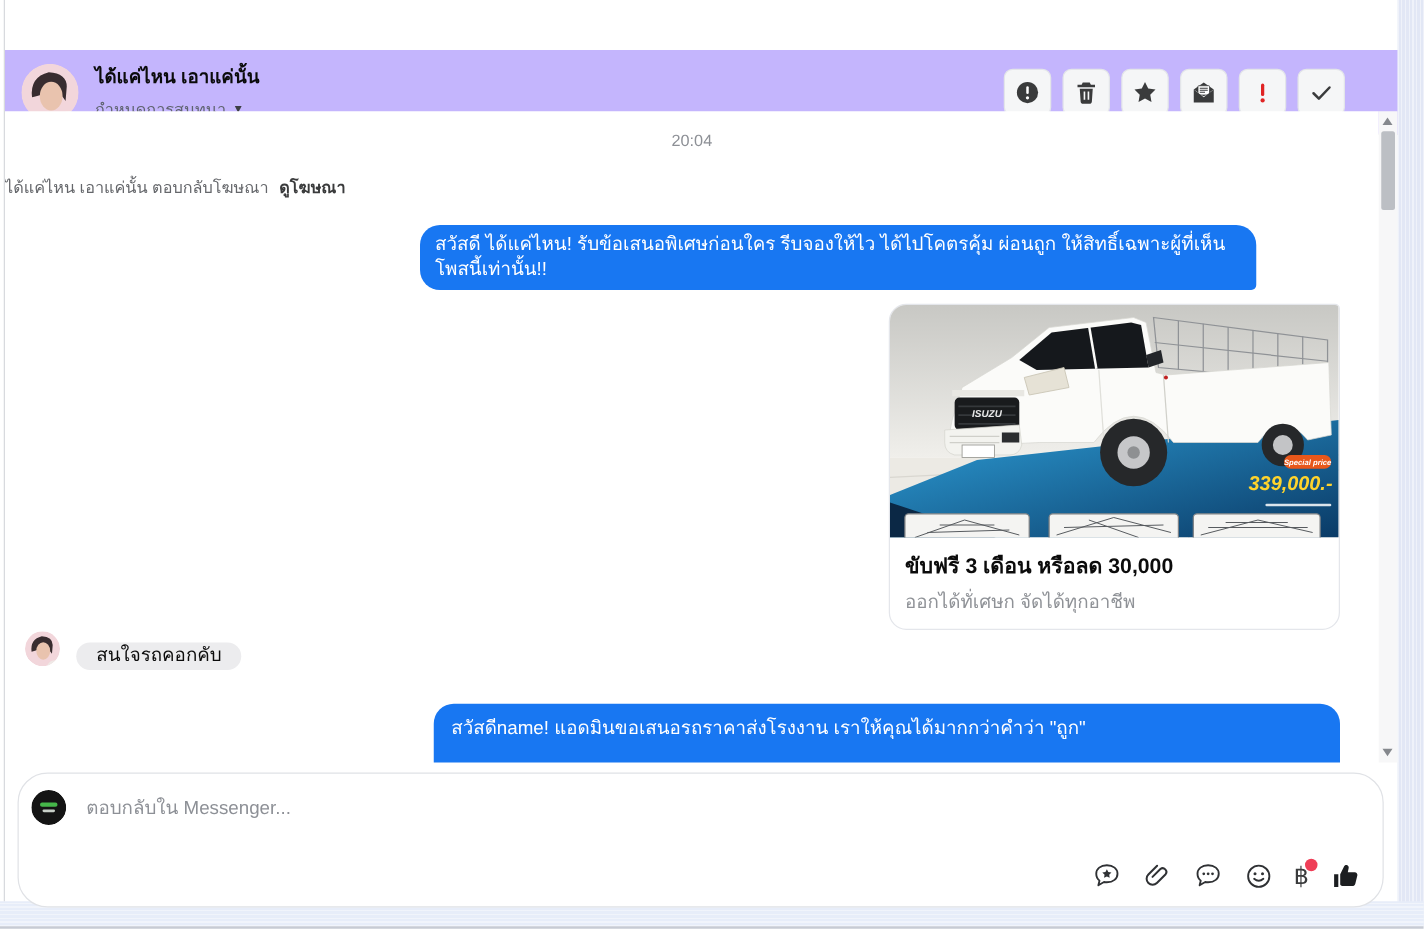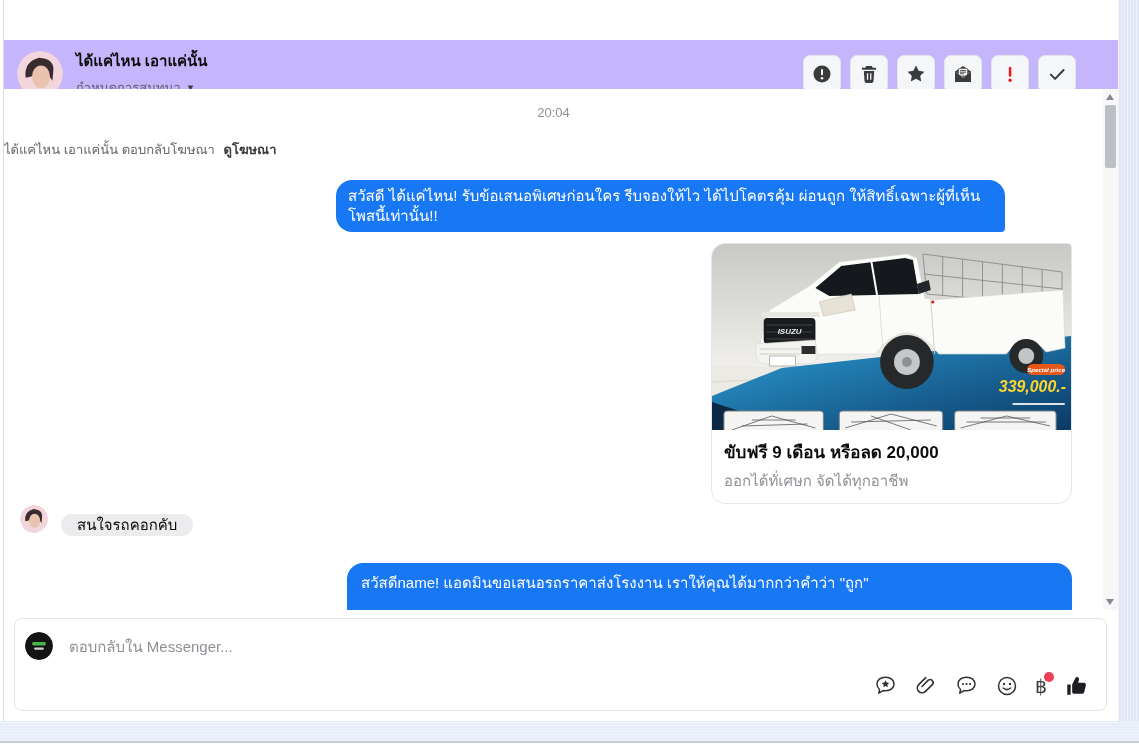--- a/index.html
+++ b/index.html
@@ -59,22 +59,22 @@
   .in { background:#ececee; color:#0b0b0b; padding:1px 16px; border-radius:20px; }
 
   
   .scroll { position:absolute; left:1103px; top:89px; width:15px; height:521px; background:#f7f7f8; }
   .scroll .thumb { position:absolute; left:2px; top:16px; width:11px; height:63px; background:#bcbfc4; border-radius:2px; }
   .scroll .arr { position:absolute; left:3px; width:0; height:0; border-left:4.5px solid transparent; border-right:4.5px solid transparent; }
   .scroll .arr.up { top:5px; border-bottom:6px solid #85888d; }
   .scroll .arr.down { bottom:5px; border-top:6px solid #85888d; }
 
   
-  .composer { position:absolute; left:14px; top:618px; width:1093px; height:93px;
-    border:1px solid #e0e2e6; border-radius:8px; background:#fff; }
+  .composer { position:absolute; left:14px; top:618px; width:1093px; height:108px;
+    border:1px solid #e0e2e6; border-radius:24px; background:#fff; }
   .avatar.page { position:absolute; left:10px; top:13px; width:28px; height:28px; }
   .reply-input { position:absolute; left:52px; top:15px; width:560px; height:24px; border:none; outline:none;
     font-size:15px; color:#333; font-family:inherit; background:transparent; }
   .reply-input::placeholder { color:#8d9096; opacity:1; }
   .cicons { position:absolute; right:14px; bottom:9px; display:flex; align-items:center; gap:12px; }
   .cbtn { border:none; background:transparent; padding:2px; cursor:pointer; position:relative;
     display:flex; align-items:center; justify-content:center; }
   .cbtn svg { display:block; }
   .baht { font-size:19px; color:#3a3b3c; line-height:1; font-weight:400; }
   .dot { position:absolute; top:-3px; right:-5px; width:10px; height:10px; border-radius:50%; background:#ef3e57; }
@@ -216,21 +216,21 @@
         <rect x="128" y="167" width="104" height="26" rx="3" fill="#f4f4f2" stroke="#7e8184" stroke-width="1"></rect>
         <rect x="244" y="167" width="102" height="26" rx="3" fill="#f4f4f2" stroke="#7e8184" stroke-width="1"></rect>
         <g stroke="#565a5e" stroke-width="0.8" fill="none">
           <path d="M20 186 L60 172 L104 184 M30 182 L96 180 M40 176 L84 176"></path>
           <path d="M134 184 L180 170 L226 182 M140 178 L220 176 M160 172 L200 186"></path>
           <path d="M250 184 L296 172 L340 182 M256 178 L336 178 M270 174 L320 174"></path>
         </g>
       </g>
     </svg>
     <div class="card-body">
-      <div class="card-title">ขับฟรี 9 เดือน หรือลด 20,000</div>
+      <div class="card-title">ขับฟรี 3 เดือน หรือลด 30,000</div>
       <div class="card-sub">ออกได้ทั่เศษก จัดได้ทุกอาชีพ</div>
     </div>
   </div>
 
   <div class="in-row">
     <div class="avatar sm">
       <svg viewBox="0 0 48 48">
         <circle cx="24" cy="24" r="24" fill="#f2d6db"></circle>
         <path d="M9,28 Q7,11 23,7 Q38,8 38,19 L37,31 Q31,21 22,24 Q14,27 9,28 Z" fill="#382c2f"></path>
         <ellipse cx="25" cy="27" rx="9.5" ry="12" fill="#e9c3ae"></ellipse>

